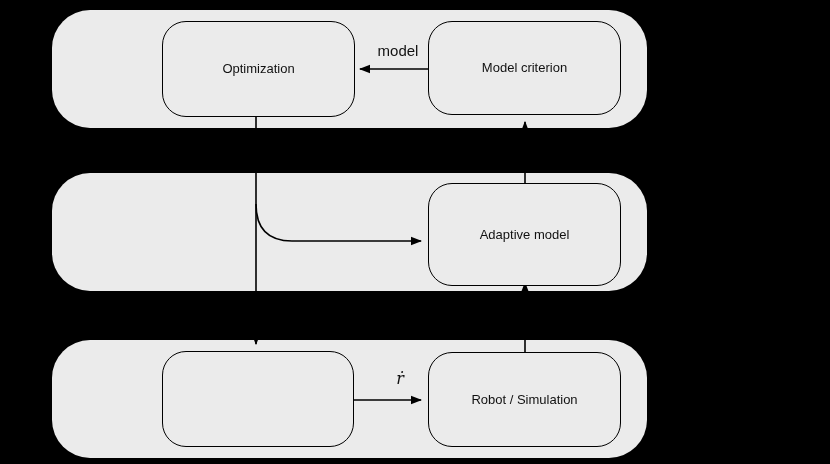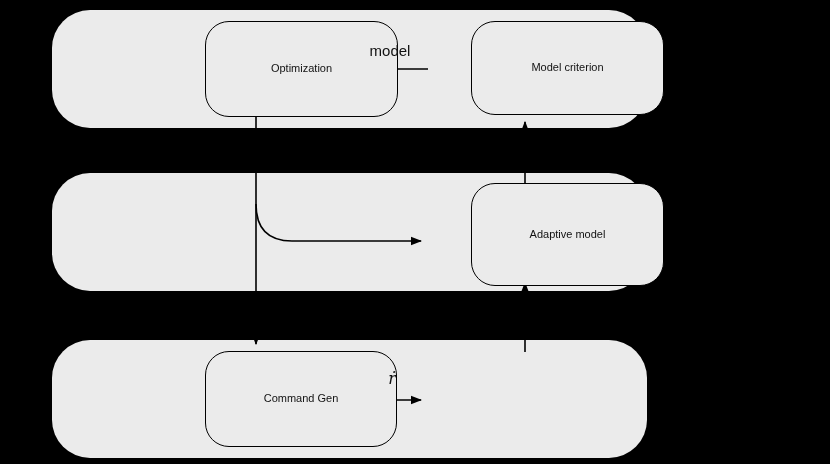--- a/index.html
+++ b/index.html
@@ -40,37 +40,37 @@
   .node {
     position: absolute;
     background: #ebebeb;
     border: 1.6px solid #000000;
     border-radius: 24px;
     display: flex;
     flex-direction: column;
     align-items: center;
     justify-content: center;
     text-align: center;
-    font-size: 11px;
+    font-size: 13px;
     line-height: 1.2;
     z-index: 3;
     box-sizing: border-box;
-    margin-left: 43px;
   }
   .node-optimization   { left: 162px; top: 21px;  width: 193px; height: 96px; }
   .node-model-criterion{ left: 428px; top: 21px;  width: 193px; height: 94px; }
   .node-adaptive-model { left: 428px; top: 183px; width: 193px; height: 103px; }
   .node-command-gen    { left: 162px; top: 351px; width: 192px; height: 96px; row-gap: 19px; }
   .node-robot-sim      { left: 428px; top: 352px; width: 193px; height: 95px; }
 
   .edge-label {
     position: absolute;
     z-index: 4;
     font-size: 15px;
     white-space: nowrap;
+    margin-left: 8px;
   }
   .edge-label-model {
     left: 390px;
     top: 42px;
     transform: translateX(-50%);
   }
   .edge-label-rdot {
     left: 392px;
     top: 369px;
     transform: translateX(-50%);
@@ -114,20 +114,22 @@
 
   <div class="node node-model-criterion">
     <span>Model criterion</span>
   </div>
 
   <div class="node node-adaptive-model">
     <span>Adaptive model</span>
   </div>
 
   <div class="node node-command-gen">
-    <span>Command Gen</span>
   </div>
 
+  <div class="node node-robot-sim">
+    <span>Robot / Simulation</span>
+  </div>
 
   <div class="edge-label edge-label-model">model</div>
   <div class="edge-label edge-label-rdot">ṙ</div>
 
 </div>
 
 </body></html>

